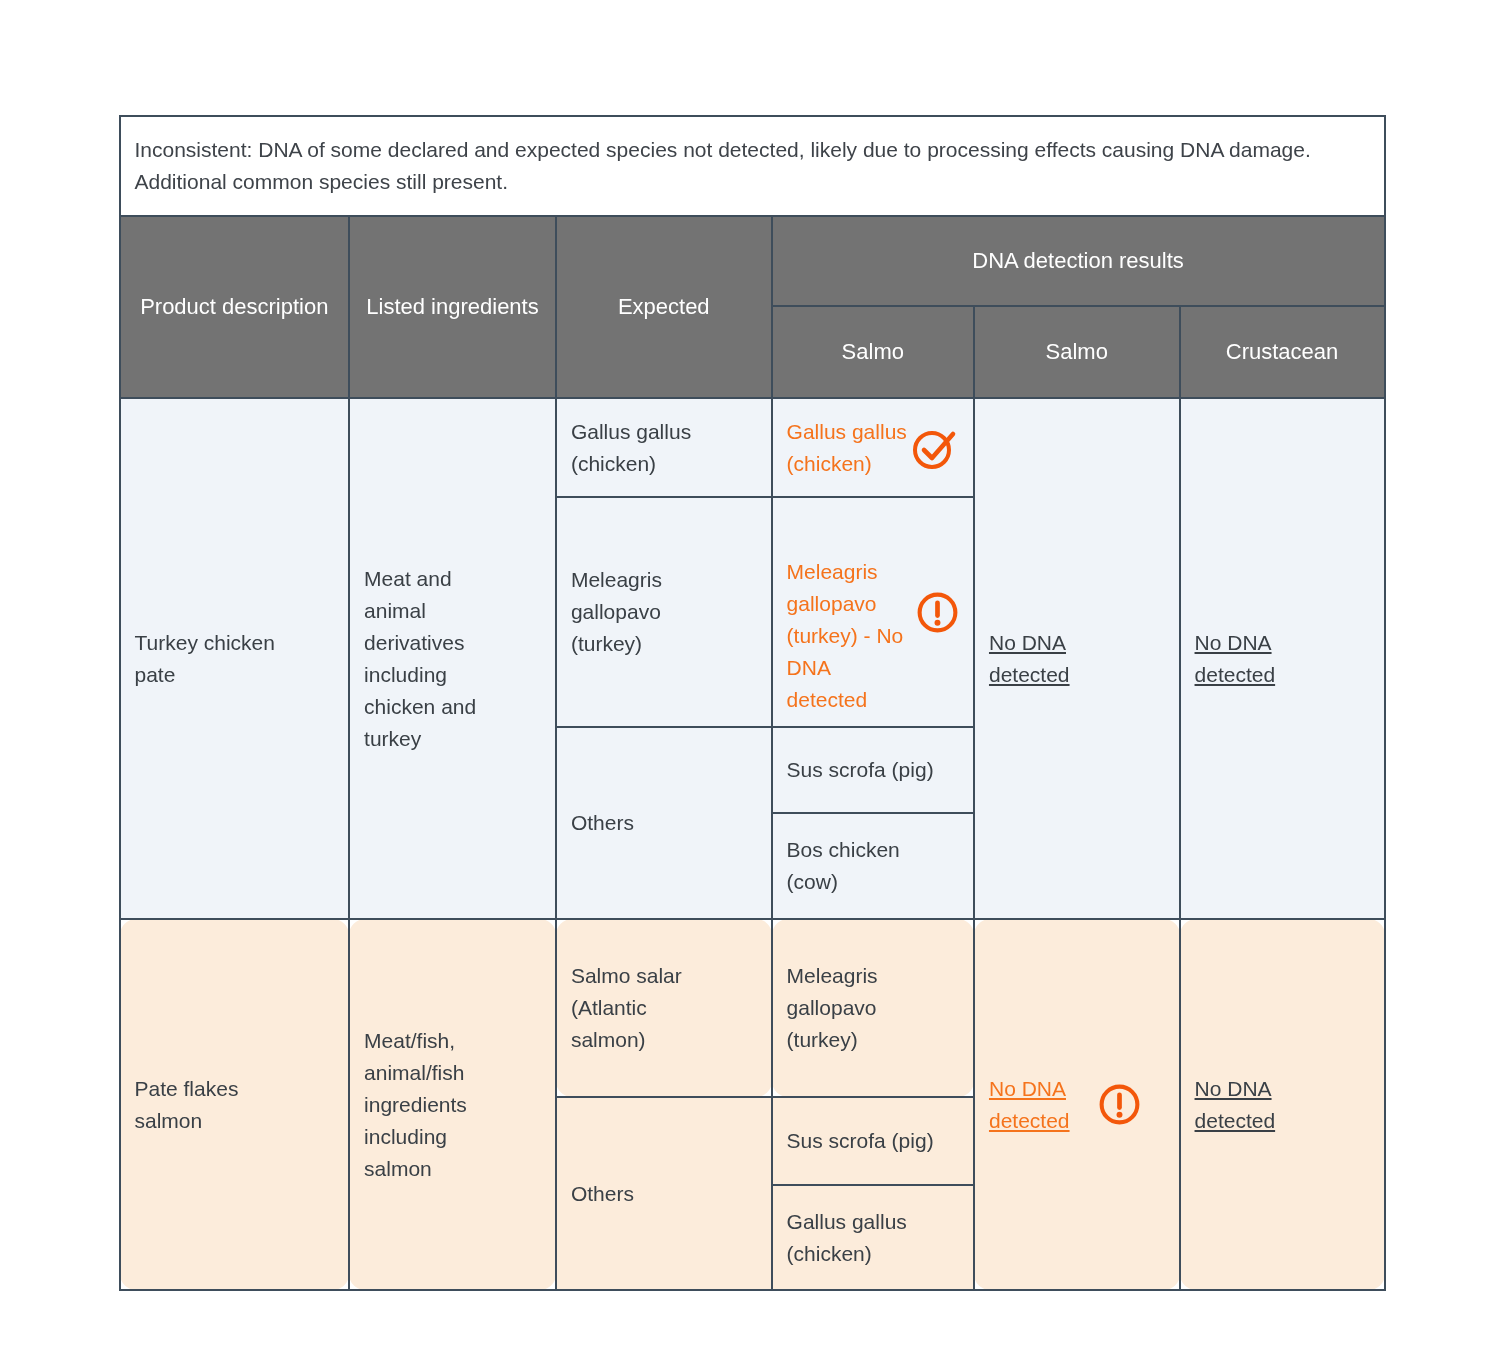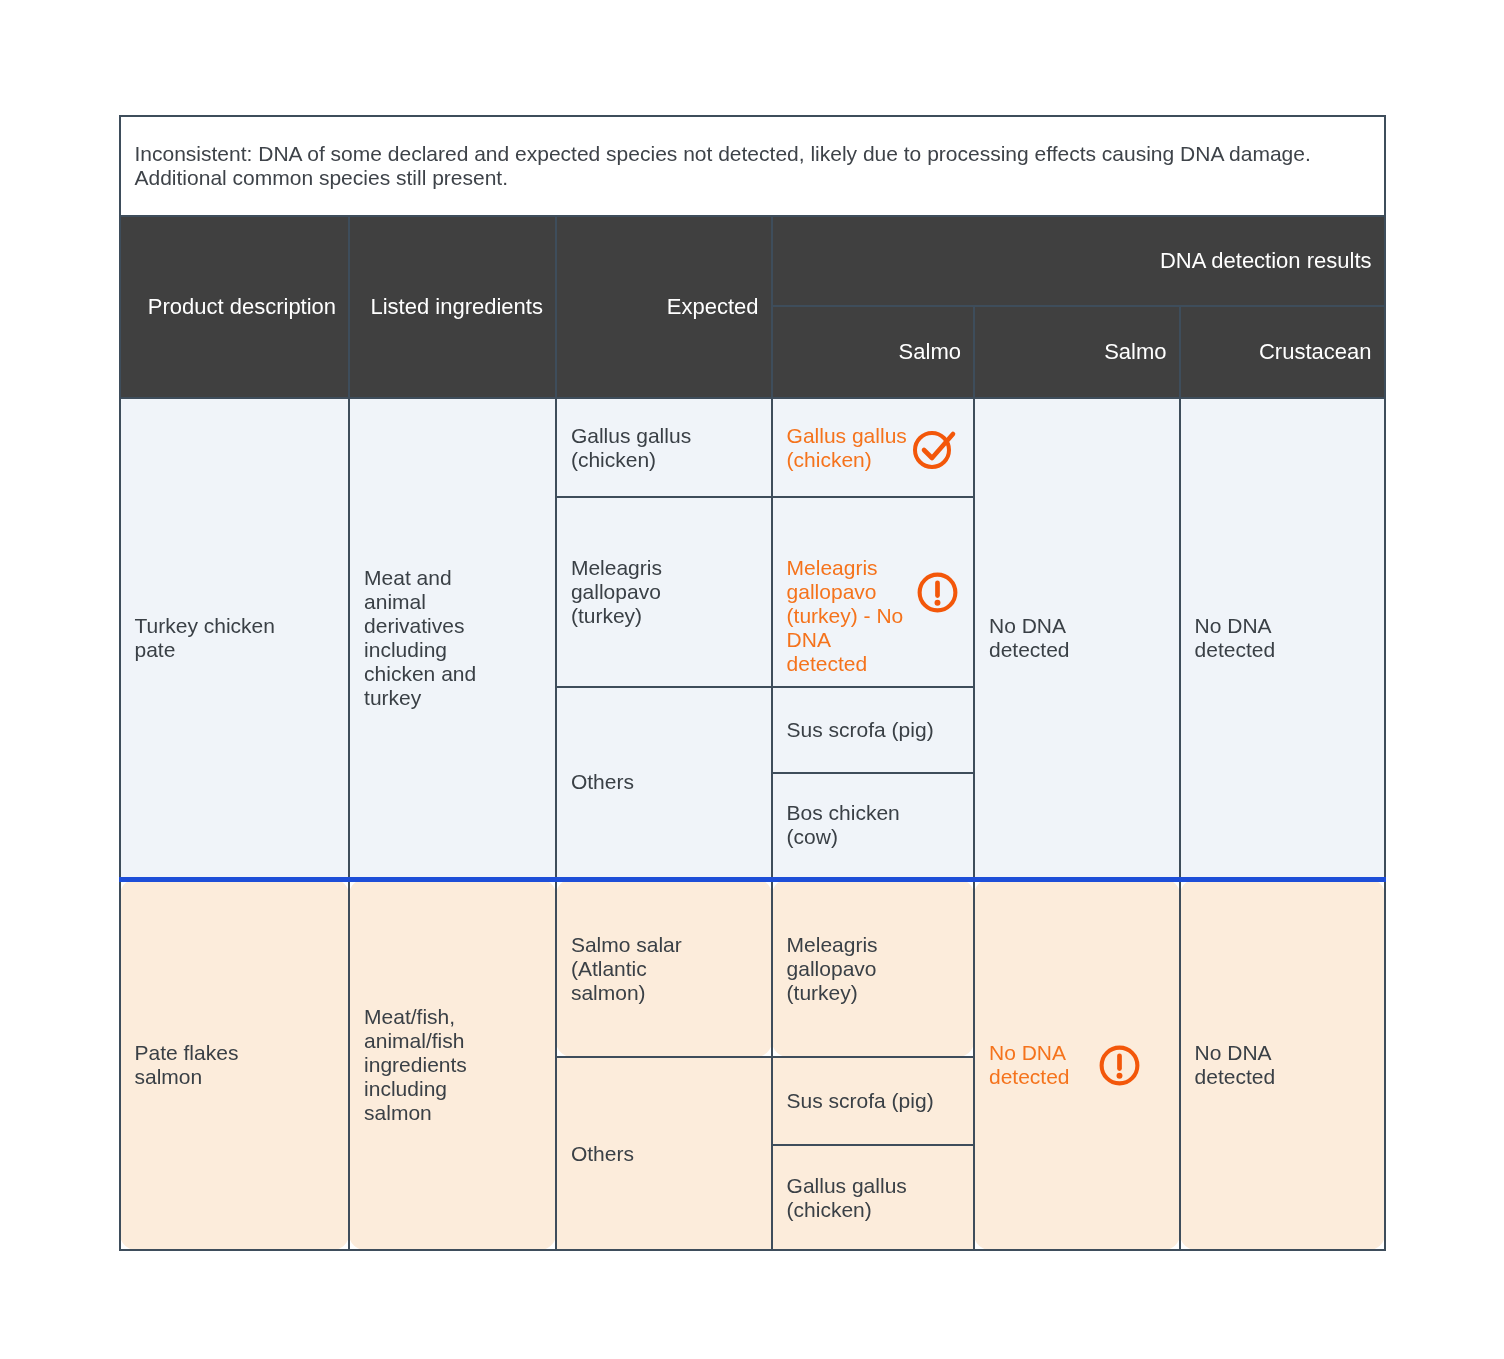--- a/index.html
+++ b/index.html
@@ -17,53 +17,53 @@
   .report-table {
     width: 1267px;
     margin: 115px auto 0 auto;
     border-collapse: collapse;
     table-layout: fixed;
   }
   .report-table td, .report-table th {
     border: 2px solid #3e4d5b;
     vertical-align: middle;
     font-size: 21px;
-    line-height: 24px;
+    line-height: 32px;
     font-weight: 400;
     text-align: left;
     padding: 10px 10px 10px 14px;
     box-sizing: border-box;
   }
   
   .note-cell {
     background: #ffffff;
     color: #3e4349;
     font-size: 22px;
     line-height: 37px;
     padding: 12px 24px 12px 16px;
   }
   
   .report-table th {
-    background: #404040;
+    background: #737373;
     color: #ffffff;
     font-size: 22px;
-    text-align: right;
+    text-align: center;
     padding: 6px 12px;
   }
   
   tr.r1 > td { background: #f0f4f9; }
   tr.r2 > td { background: #fcecdb; }
-  tr.heavy > td { border-top: 5px solid #1d4ed8; border-radius: 16px; }
+  tr.heavy > td { border-top: 2px solid #1d4ed8; border-radius: 16px; }
   
   .report-table td span { display: inline-block; }
   .w150 { max-width: 150px; }
   .w135 { max-width: 135px; margin-top: 48px; }
   .w130 { max-width: 130px; }
   .w120 { max-width: 122px; }
-  .w110 { max-width: 112px; }
+  .w110 { max-width: 112px; text-decoration: underline; }
   .orange { color: #f5731c; }
   .cellflex {
     display: flex;
     align-items: center;
   }
   .cellflex .txt { flex: 0 1 auto; }
   .cellflex svg {
     margin-left: auto;
     margin-right: 2px;
     flex-shrink: 0;

